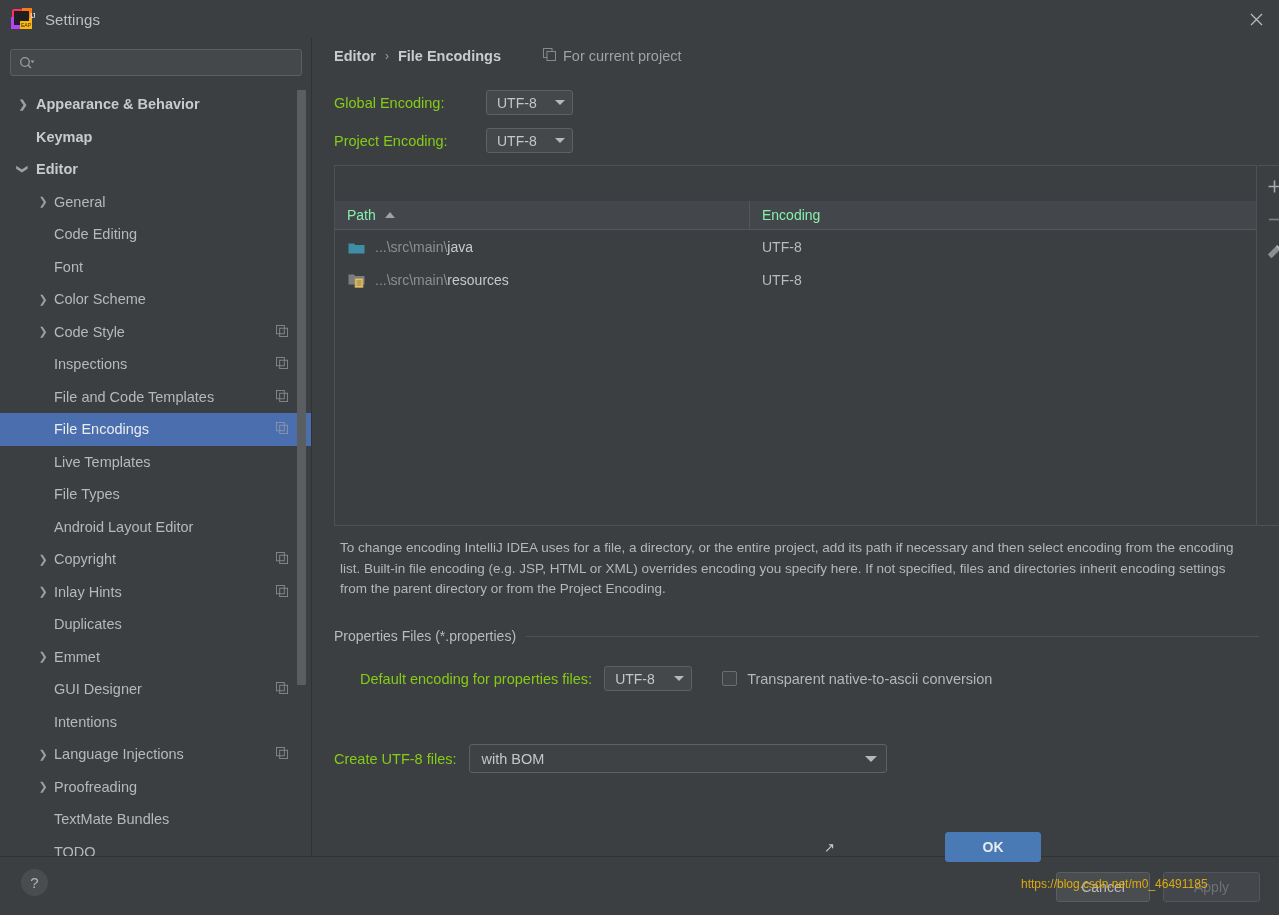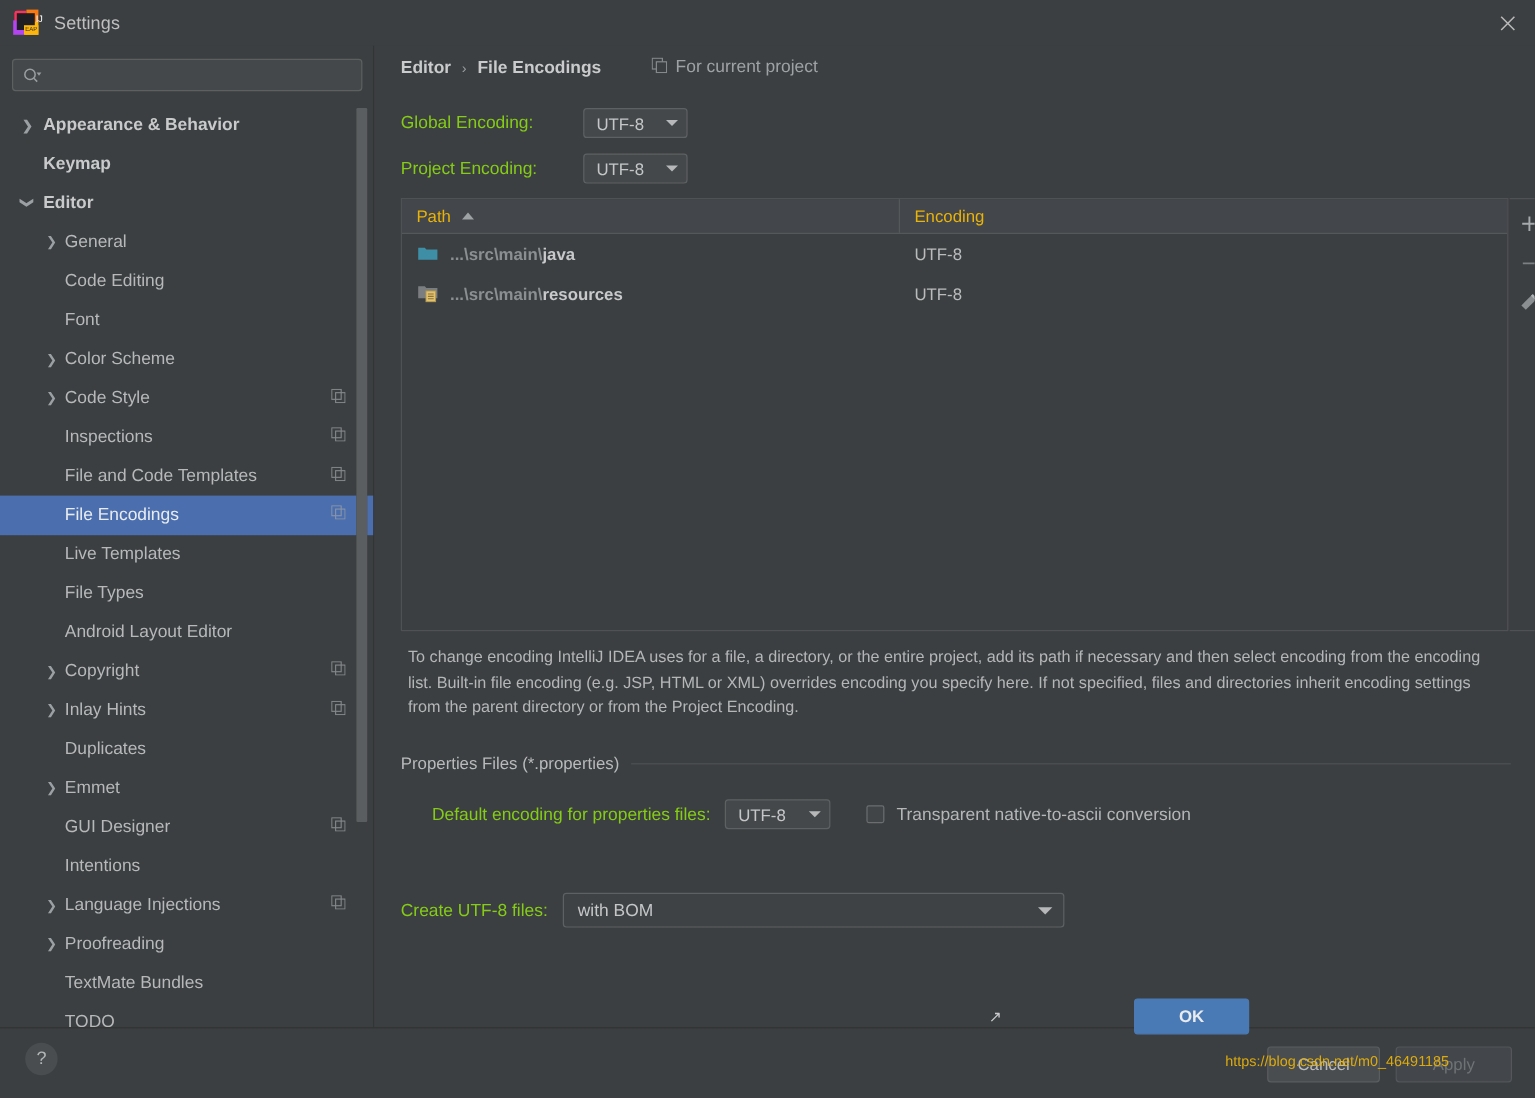--- a/index.html
+++ b/index.html
@@ -126,31 +126,31 @@
     border-left: 5px solid transparent; border-right: 5px solid transparent;
     border-top: 5px solid #b6b8ba; }
 
   
   .table-wrap {
     position: absolute; left: 22px; top: 127px; width: 923px; height: 361px;
     border: 1px solid #4f5254; background: #3c3f41;
   }
   .table-head {
     display: flex; height: 29px; background: #43464a;
-    border-bottom: 1px solid #555859; font-size: 14px; color: #eab308;
+    border-bottom: 1px solid #555859; font-size: 14px; color: #86efac; margin-top: 35px;
   }
   .th { display: flex; align-items: center; padding: 0 0 0 12px; }
   .th.path { width: 415px; border-right: 1px solid #555859; }
   .sort-caret {
     margin-left: 9px; width: 0; height: 0;
     border-left: 5px solid transparent; border-right: 5px solid transparent;
     border-bottom: 6px solid #9fa2a4;
   }
   .trow { display: flex; height: 33px; align-items: center; font-size: 14px; }
-  .td-path { width: 415px; display: flex; align-items: flex-start; padding-left: 13px; font-weight: bold; }
+  .td-path { width: 415px; display: flex; align-items: flex-end; padding-left: 13px; }
   .td-enc { padding-left: 12px; color: #b9bbbd; }
   .path-dim { color: #8c8f91; }
   .path-bright { color: #c7c9cb; }
   .folder-ico { margin-right: 10px; display: flex; align-items: center; }
 
   .tbl-toolbar {
     position: absolute; left: 946px; top: 127px; width: 33px; height: 361px;
     border: 1px solid #4f5254; border-left: none; background: #3c3f41;
     display: flex; flex-direction: column; align-items: center; padding-top: 7px;
   }

